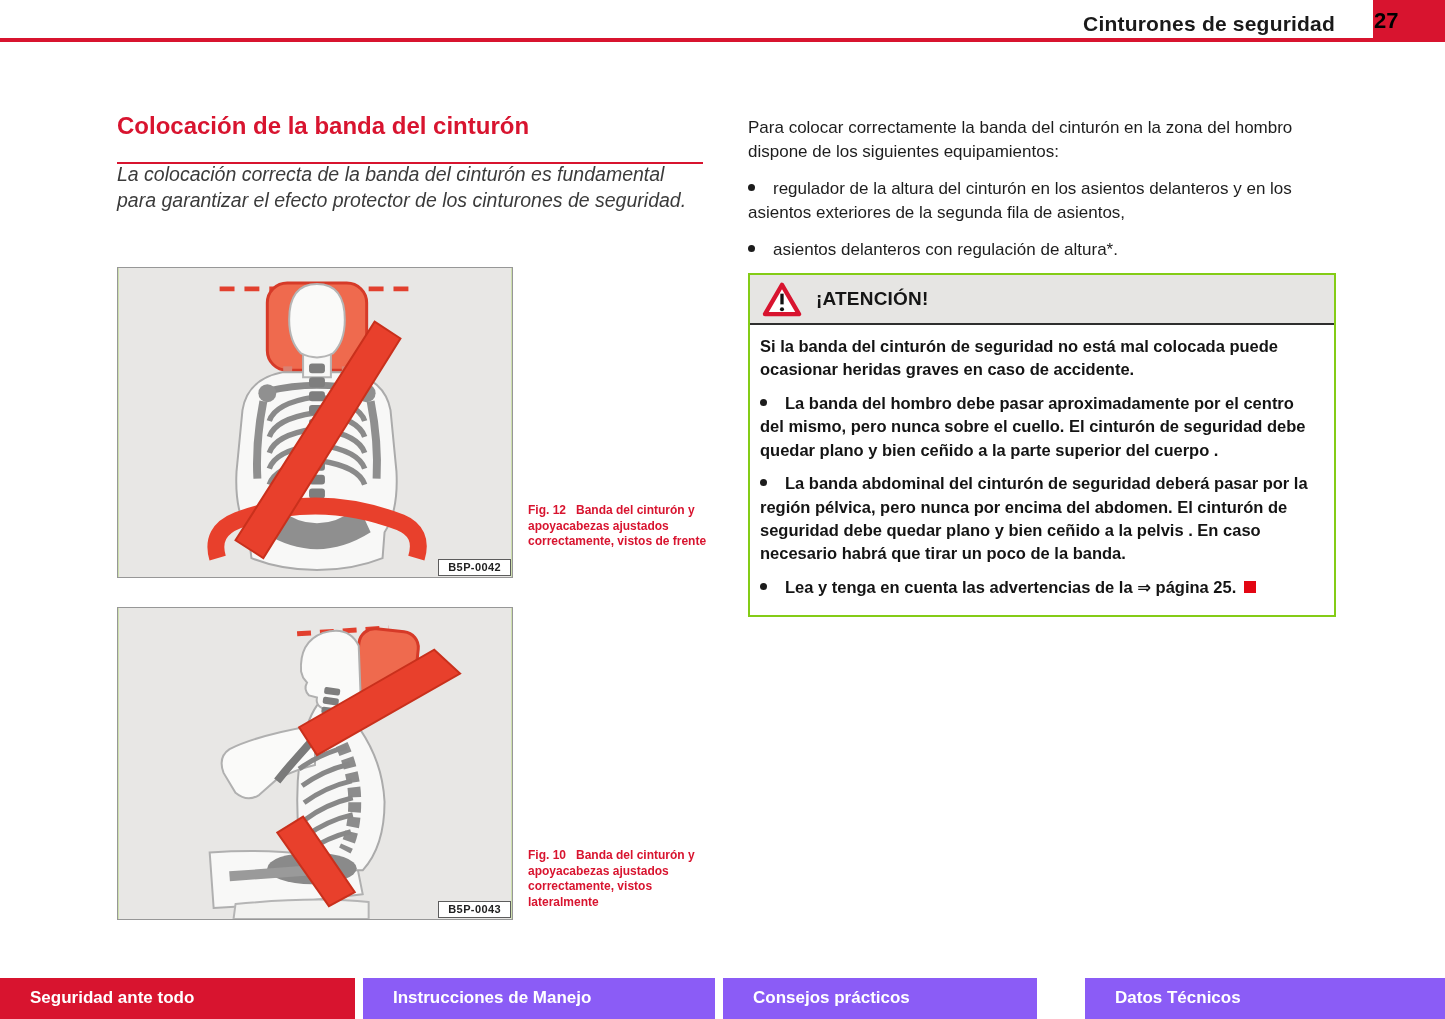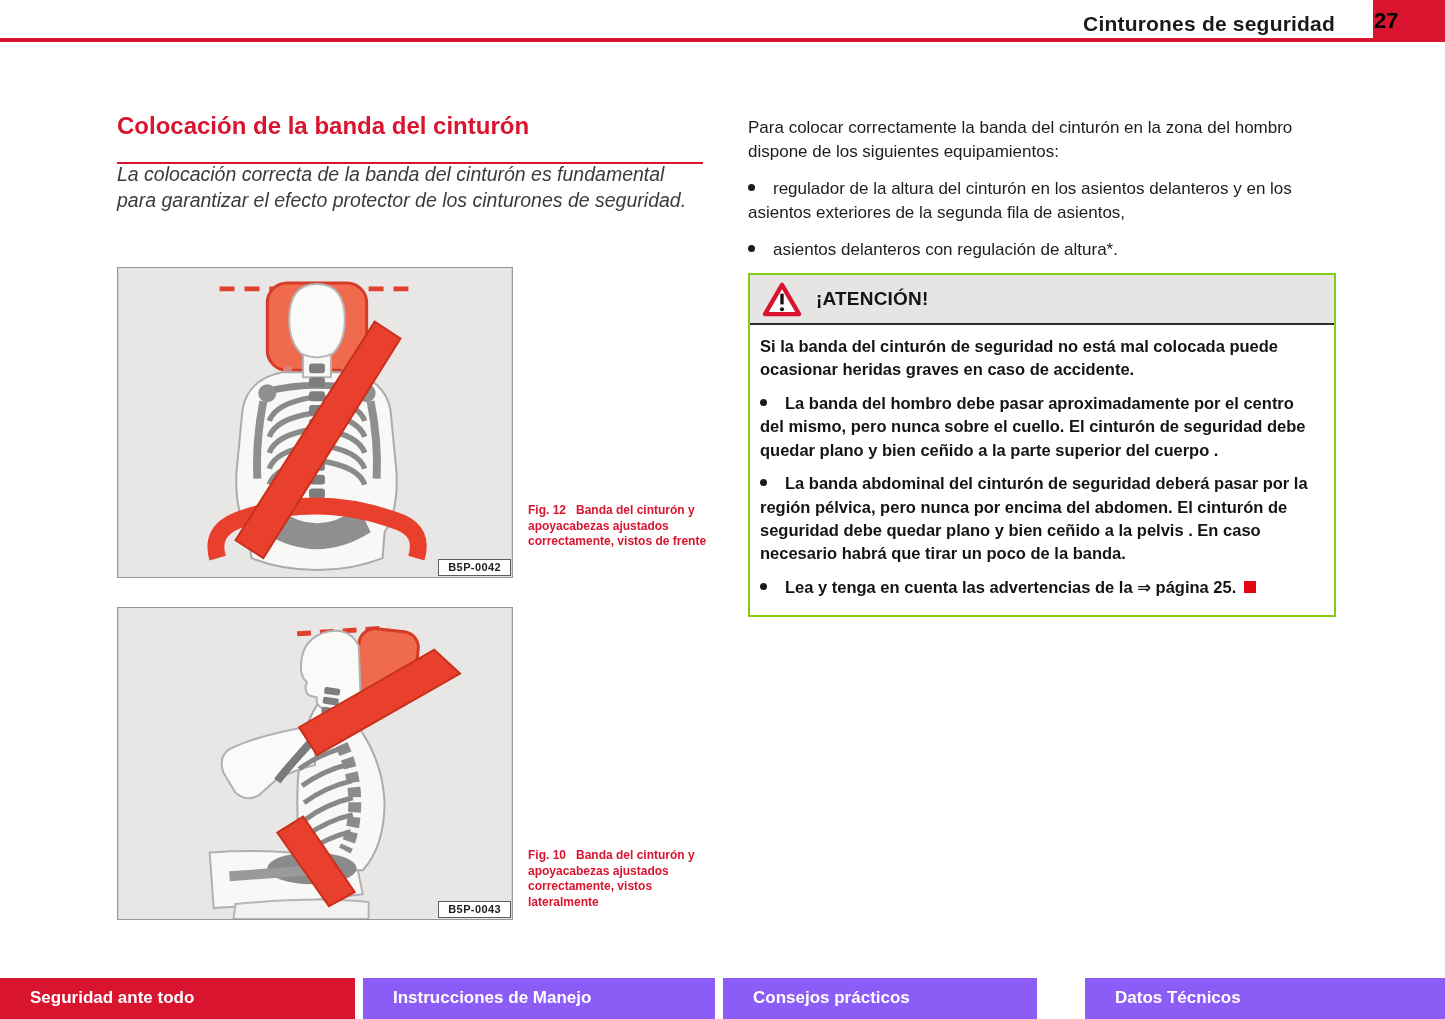--- a/index.html
+++ b/index.html
@@ -10,21 +10,21 @@
   
   .header-title { position:absolute; top:12px; right:110px; font-size:21px; font-weight:bold; color:#1a1a1a; letter-spacing:0.2px;margin-left:32px; }
   .page-badge { position:absolute; top:0; right:0; width:72px; height:42px; background:#D8142F; color:#000000;
     font-size:22px; font-weight:bold; display:flex; align-items:center; padding-left:1px; box-sizing:border-box; }
   .header-rule { position:absolute; top:38px; left:0; width:1445px; height:4px; background:#D8142F; }
   
   .section-title { position:absolute; left:117px; top:112px; width:586px; font-size:24px; font-weight:bold;
     color:#D8142F; padding-bottom:22px; border-bottom:2.5px solid #D8142F; }
   .intro { position:absolute; left:117px; top:161px; width:588px; font-size:19.5px; font-style:italic;
     color:#3b3b3b; line-height:1.34; }
-  .figure { position:absolute; left:117px; width:396px; background:#a3a3a3; border:1.5px solid #979797; box-sizing:border-box; }
+  .figure { position:absolute; left:117px; width:396px; background:#84cc16; border:1.5px solid #979797; box-sizing:border-box; }
   #fig1 { top:267px; height:311px; }
   #fig2 { top:607px; height:313px; }
   .figure svg { display:block; width:100%; height:100%; }
   .plate { position:absolute; right:1px; bottom:1px; background:#fff; border:1.5px solid #5c5c5c;
     padding:1px 9px 2px 9px; font-size:11px; font-weight:bold; color:#222; letter-spacing:0.4px; }
   .figcap { position:absolute; left:528px; width:184px; font-size:12px; font-weight:bold; color:#D8142F; line-height:1.3; }
   #cap1 { top:503px; } #cap2 { top:848px; }
   .figno { margin-right:10px; }
   
   .rc-intro { position:absolute; left:748px; top:116px; width:590px; font-size:17px; color:#1d1d1d; line-height:1.4; }

